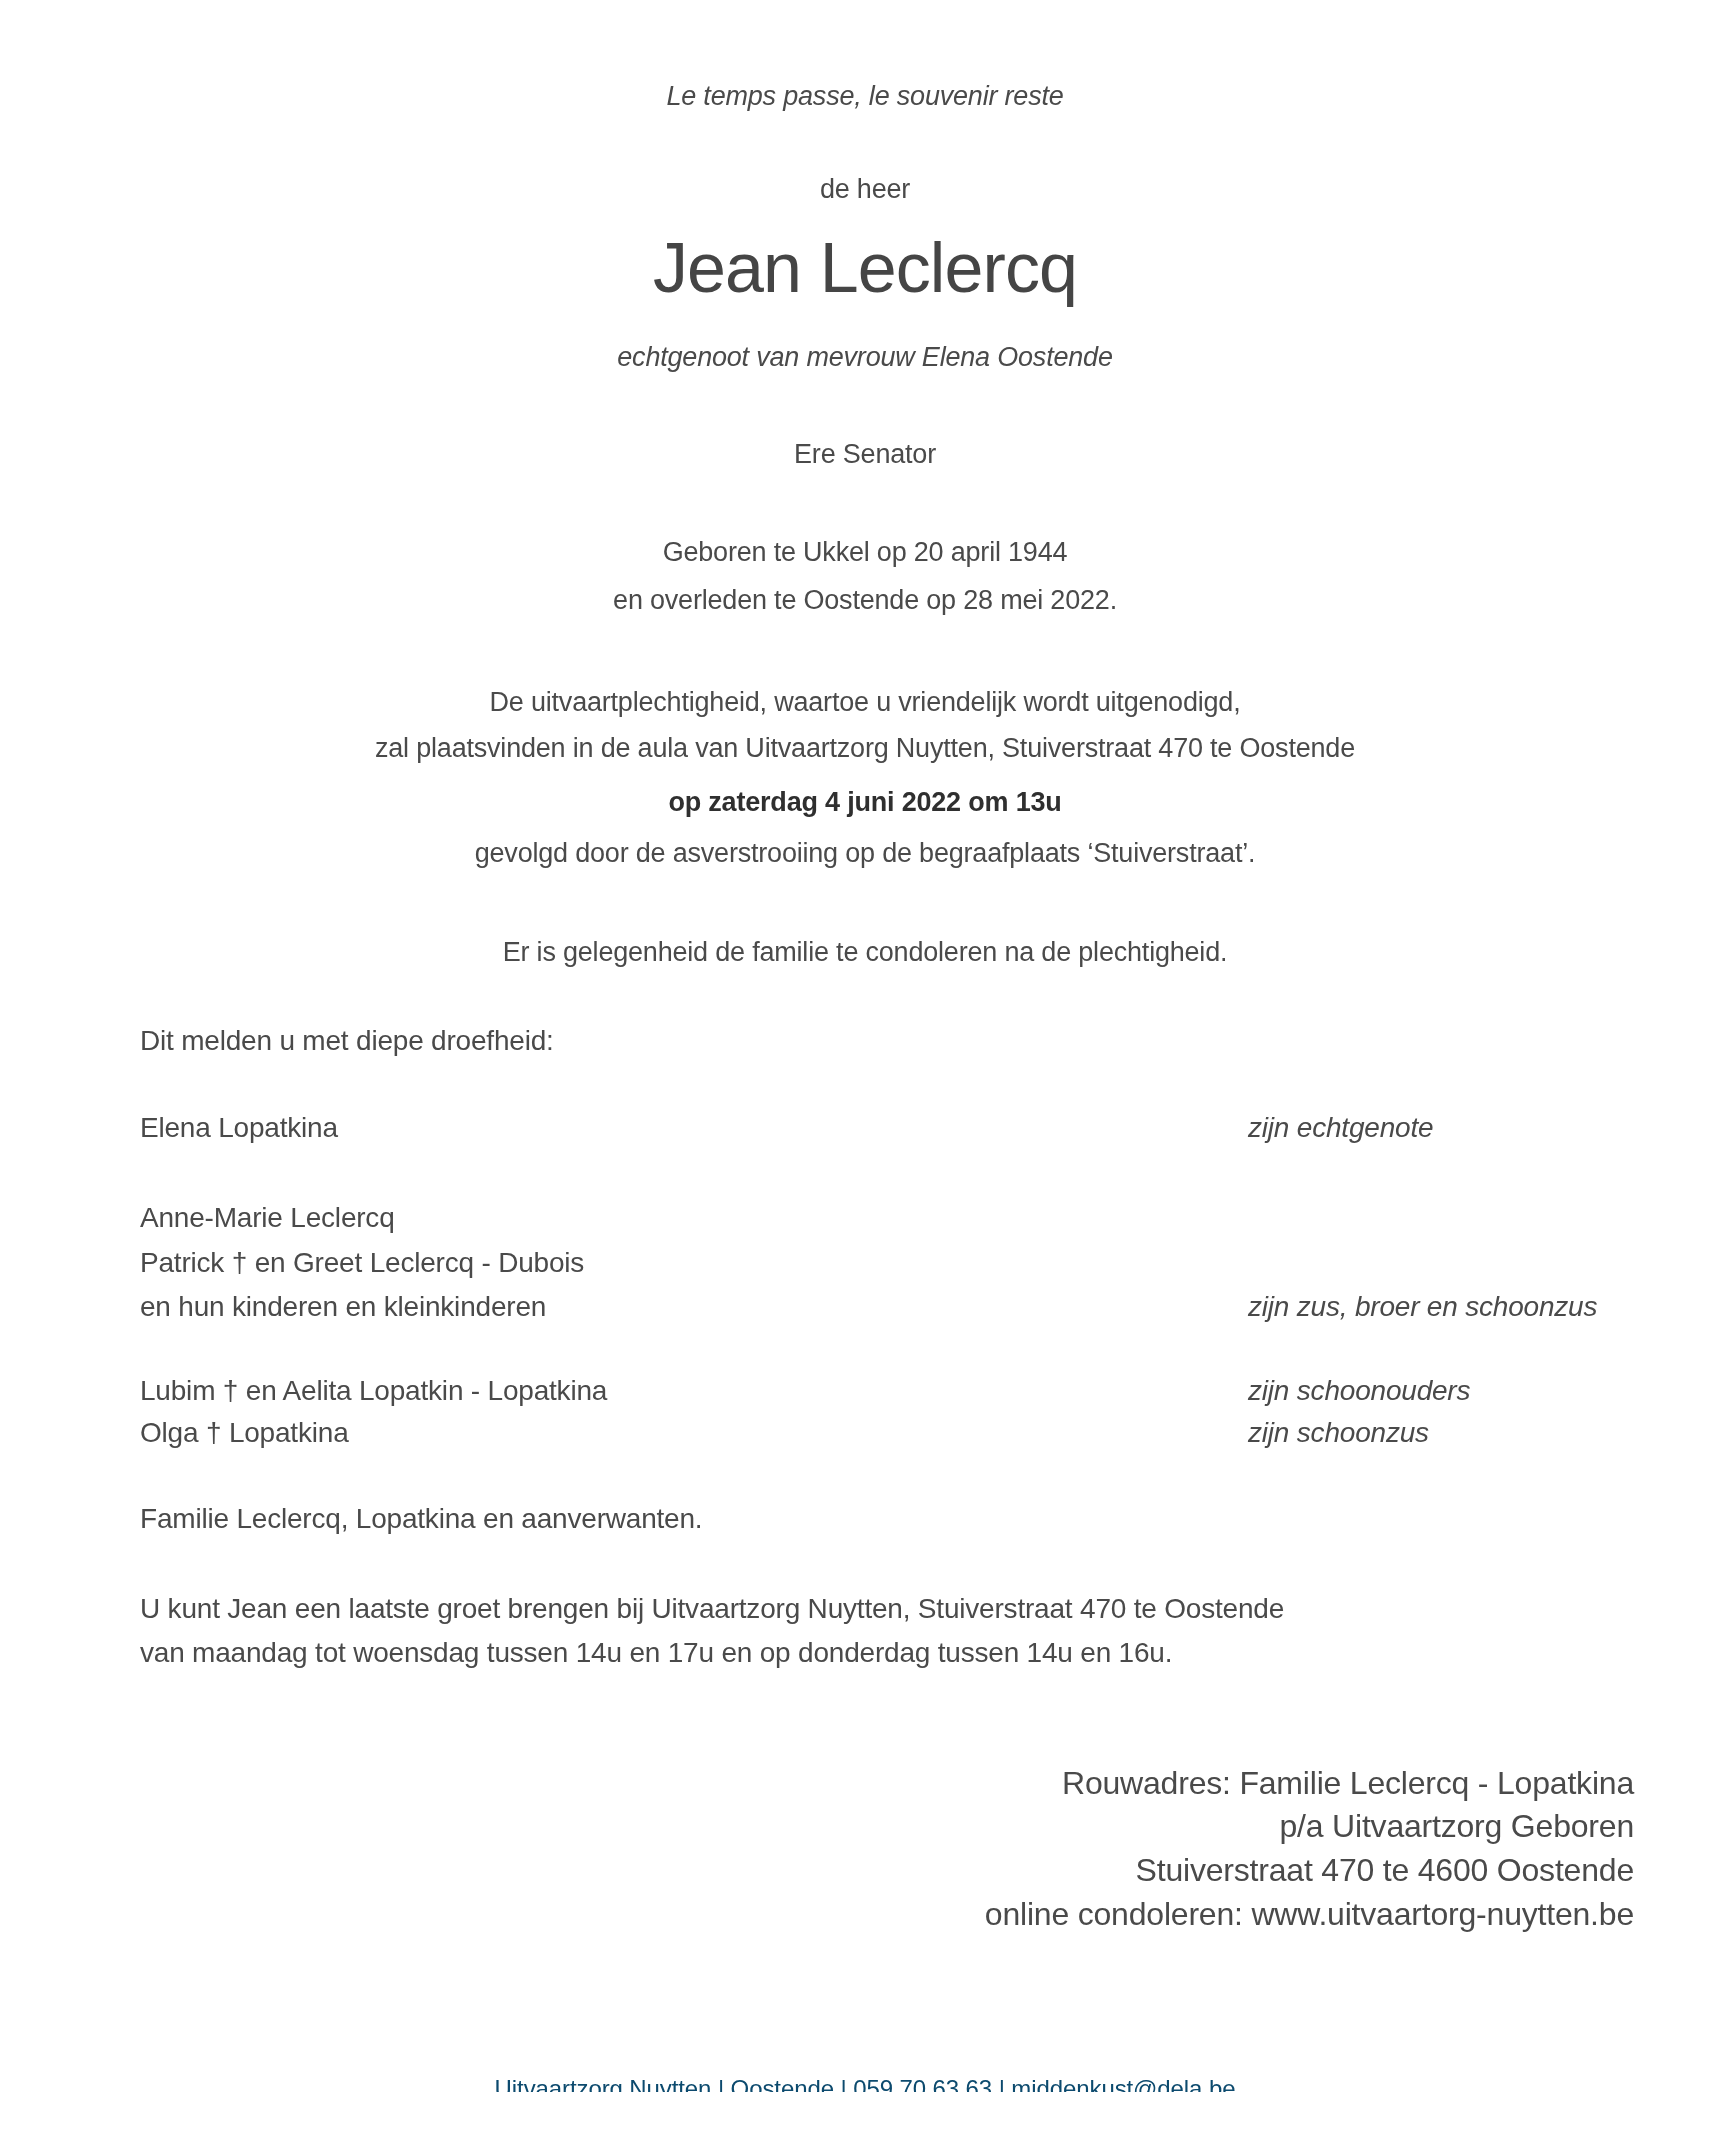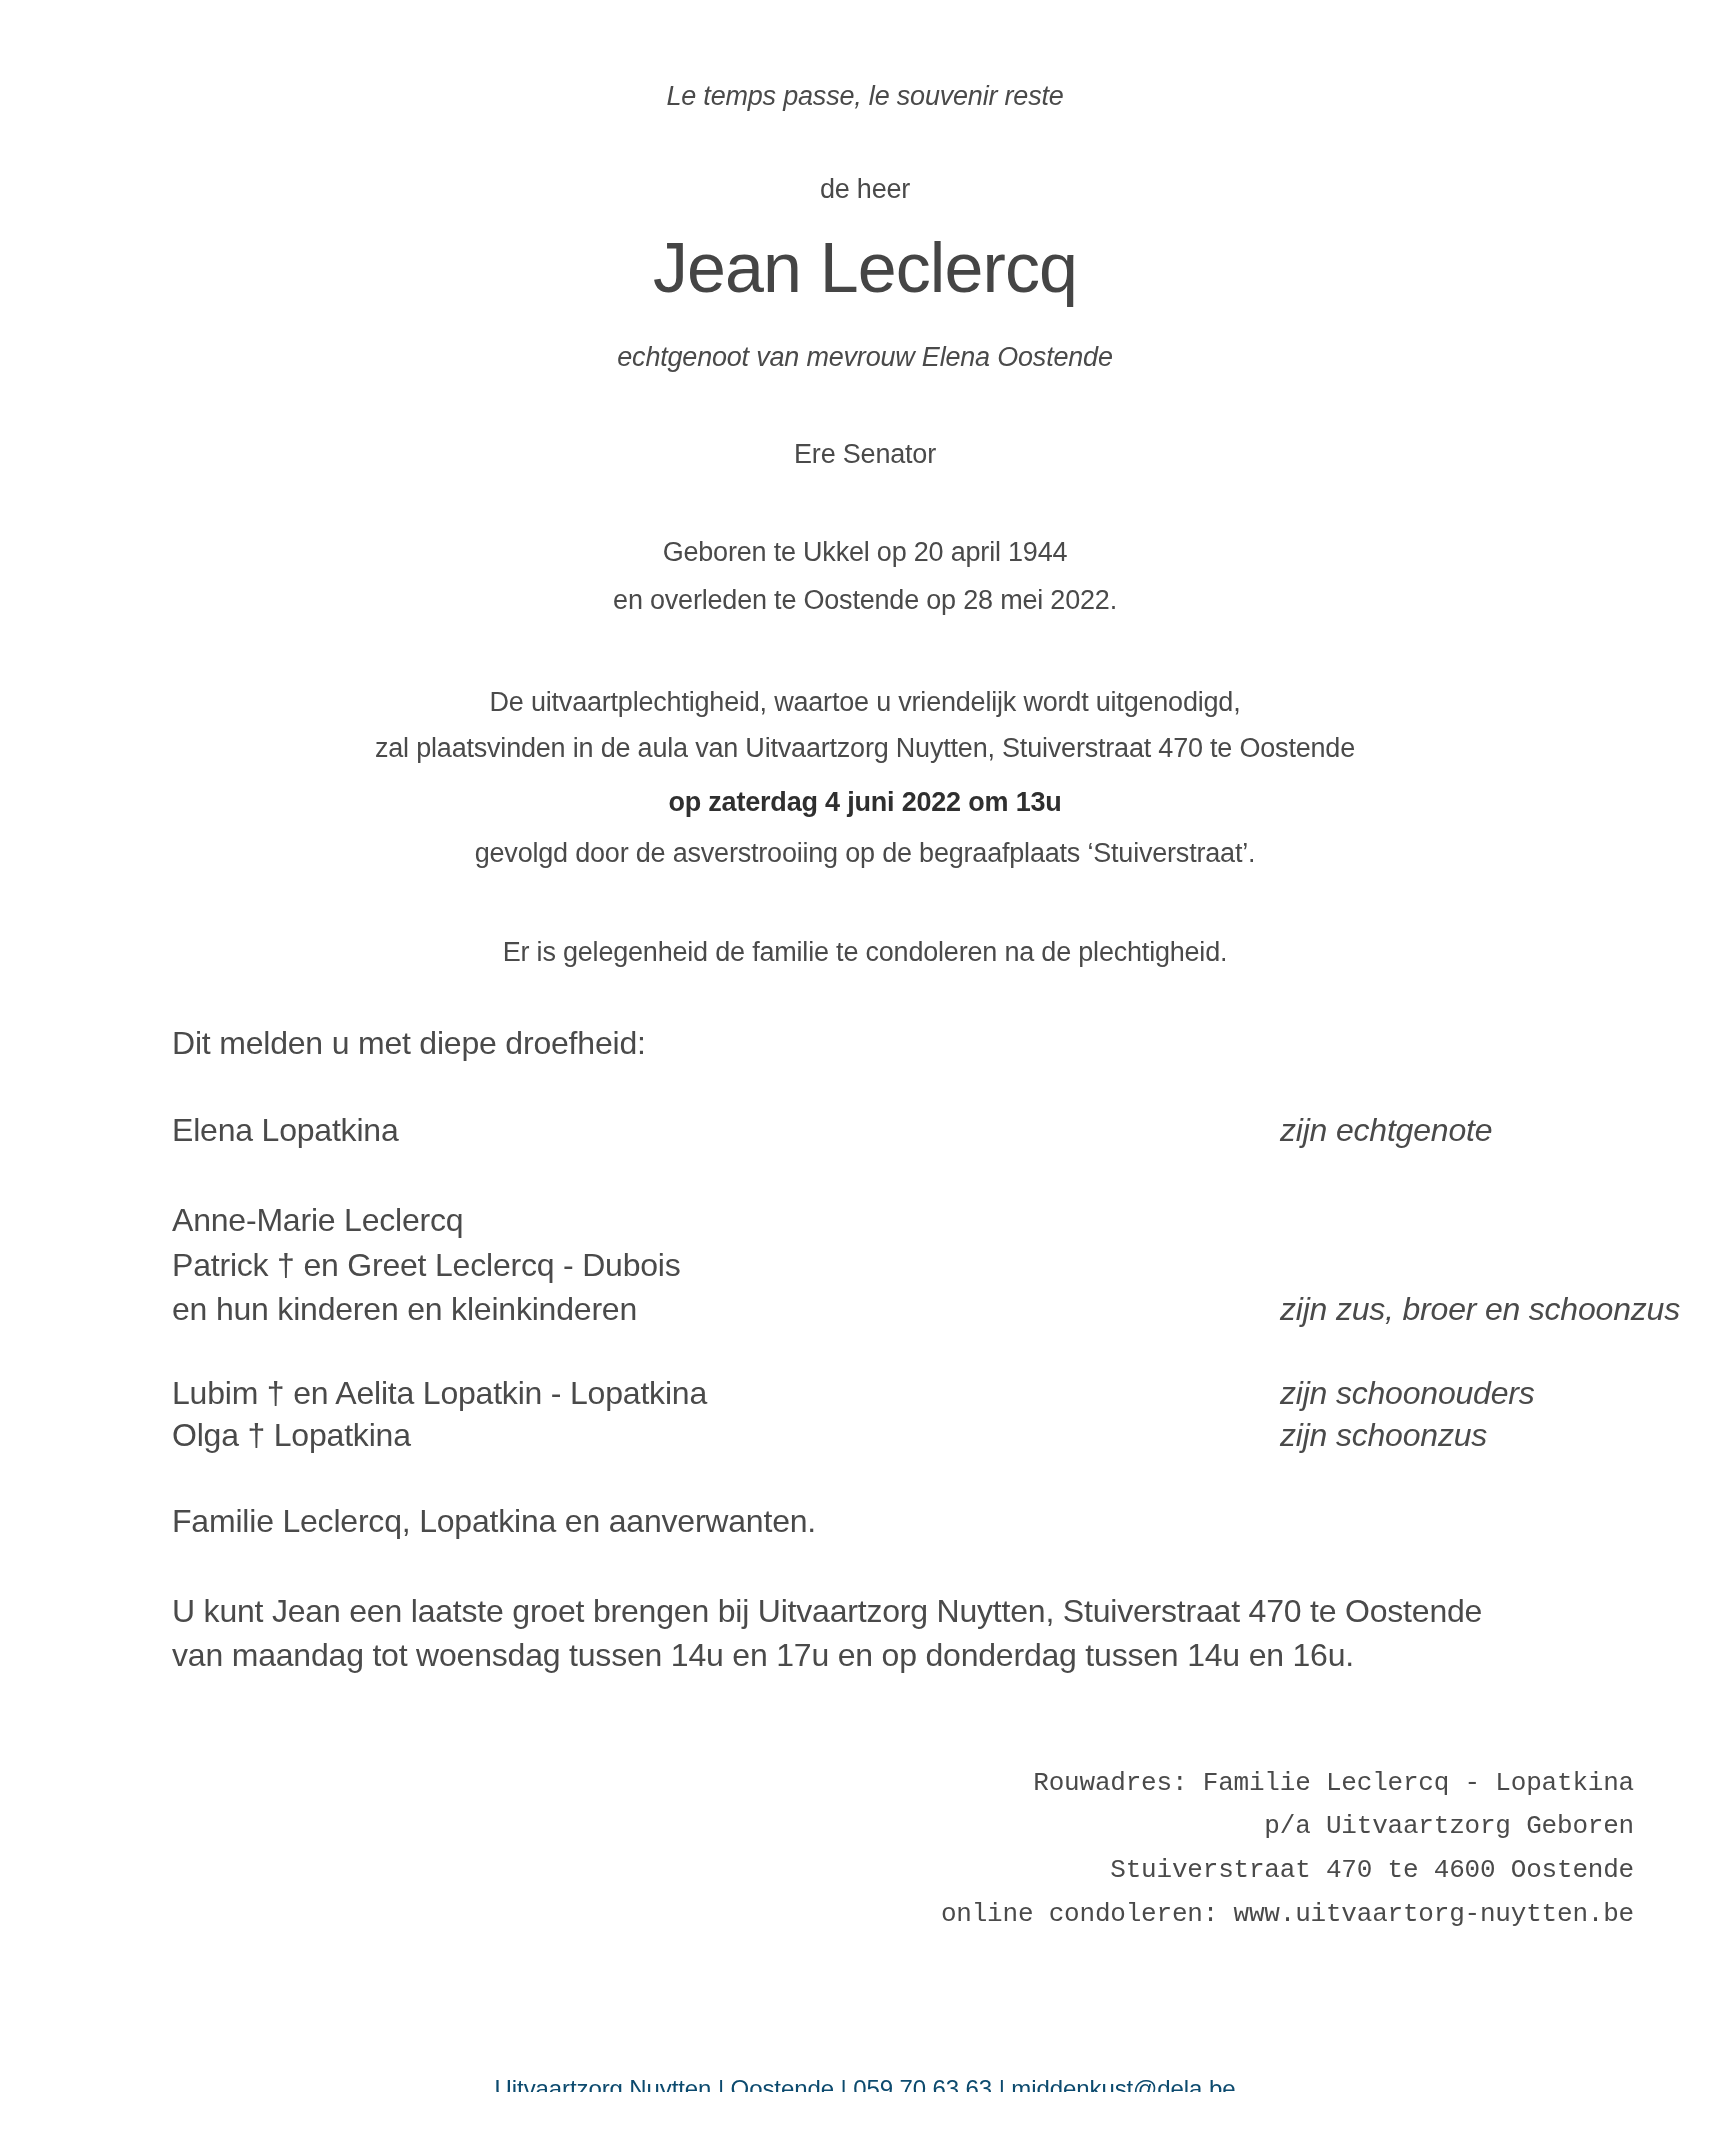--- a/index.html
+++ b/index.html
@@ -8,38 +8,37 @@
     width: 1730px;
     height: 2092px;
     background: #ffffff;
     font-family: "Liberation Sans", sans-serif;
     color: #4a4a4a;
     overflow: hidden;
   }
   .line { position: absolute; white-space: nowrap; }
   .center { left: 0; width: 100%; text-align: center; }
   .sz-std { font-size: 27px; line-height: 1.15; letter-spacing: -0.2px; }
-  .sz-body { font-size: 32px; line-height: 1.15; letter-spacing: -0.2px; margin-left: 32px; }
+  .sz-body { font-size: 28px; line-height: 1.15; letter-spacing: -0.2px; }
   .italic { font-style: italic; }
   .deceased-name {
     font-size: 70px;
     font-weight: 300;
     letter-spacing: -0.9px;
     color: #454545;
   }
   .emphasis { font-weight: bold; color: #2f2f2f; }
   .left-col { left: 140px; }
   .relation { left: 1248px; font-style: italic; }
   .right-block {
     right: 96px;
     text-align: right;
-    font-size: 26px;
+    font-size: 32px;
     line-height: 44px;
     letter-spacing: -0.2px;
-    font-family: Liberation Mono, monospace;
   }
   .footer-line {
     font-size: 24px;
     color: #0c4a6e;
     letter-spacing: -0.1px;
   }
 </style>
 </head>
 <body>
 

